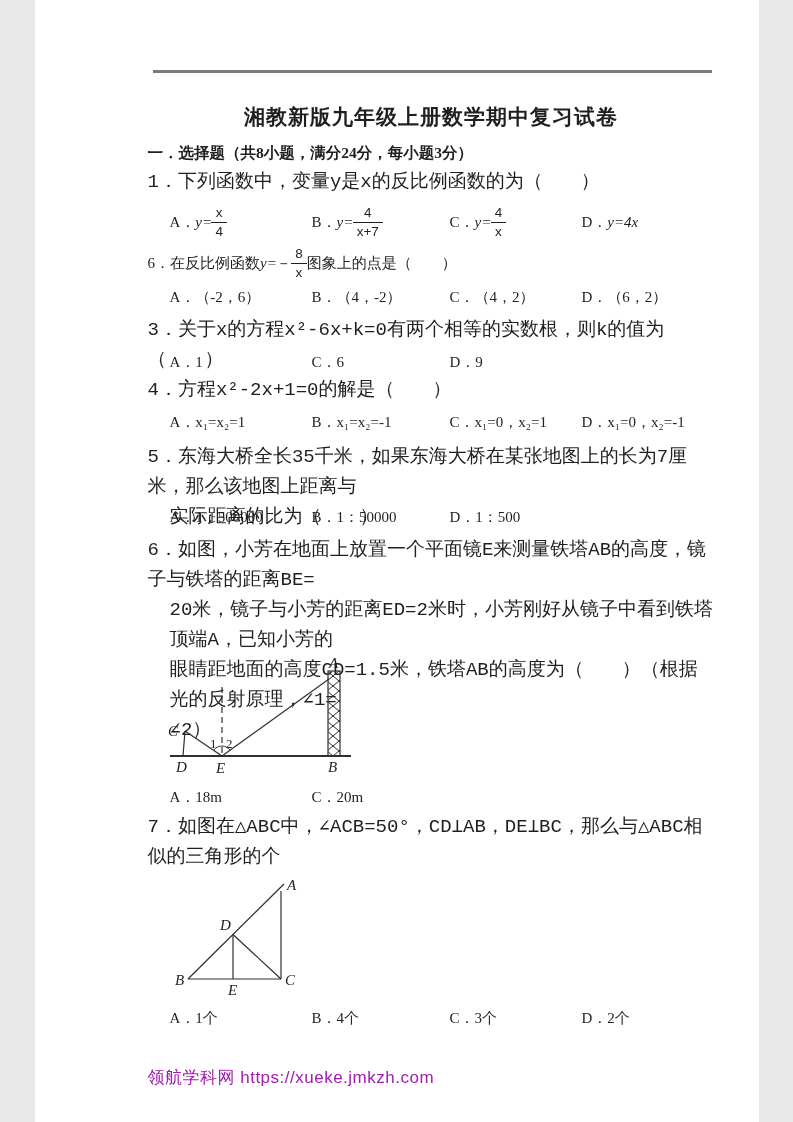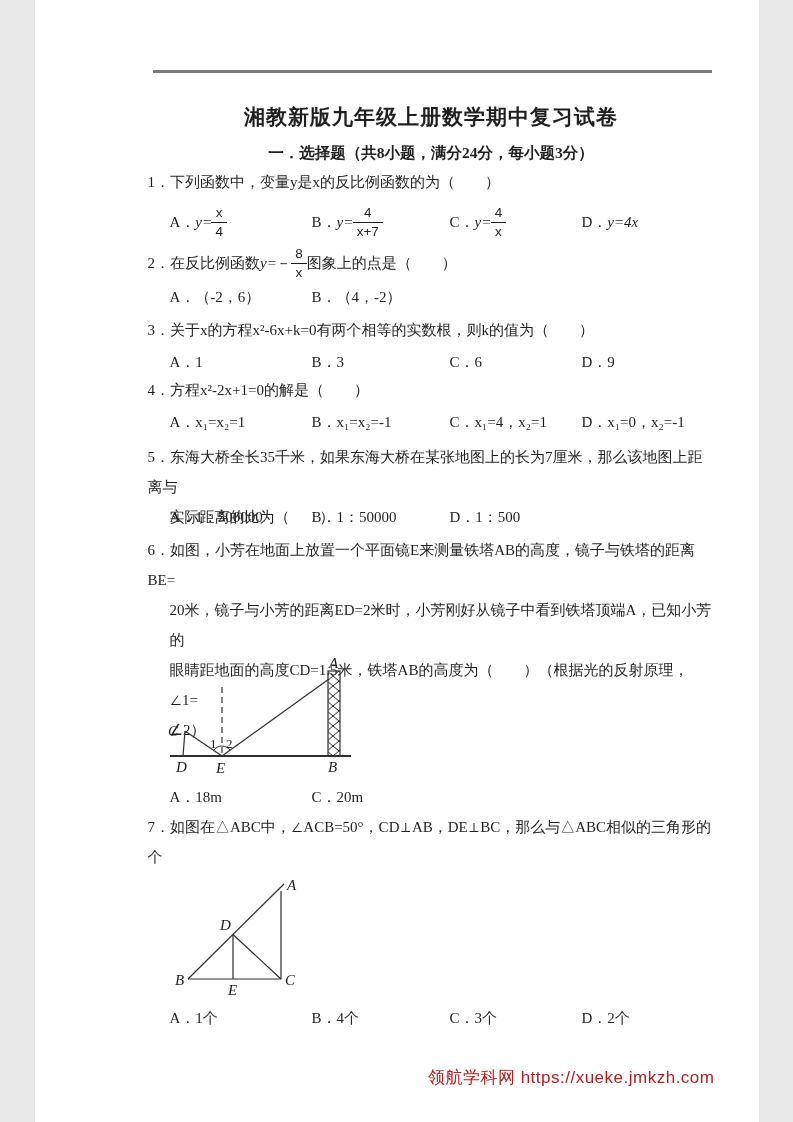--- a/index.html
+++ b/index.html
@@ -17,22 +17,22 @@
     position:absolute; left:118px; top:70px;
     width:559px; height:3px; background:#7b7b7b;
   }
   .abs { position:absolute; left:113px; width:567px; }
   .title {
     text-align:center;
     font-size:21px; font-weight:bold;
     letter-spacing:1px;
     line-height:34px;
   }
-  .heading { font-size:15.5px; font-weight:bold; line-height:30px;text-align:center; }
-  .qtext { font-size:15px; line-height:30px; }
+  .heading { font-size:15.5px; font-weight:bold; line-height:30px; }
+  .qtext { font-size:19px; line-height:30px;font-family:Liberation Mono, monospace; }
   .qtext .cont { padding-left:22px; }
   .opts {
     display:grid;
     grid-template-columns:142px 138px 132px 1fr;
     padding-left:22px;
     font-size:15px; line-height:30px;
   }
   .opts-tall { line-height:46px; }
   .cell { display:flex; align-items:center; }
   .var { font-style:italic; padding-right:1px; }
@@ -44,23 +44,23 @@
   }
   .frac .num { display:block; border-bottom:1.2px solid #1f1f1f; padding:0 4px 1px; }
   .frac .den { display:block; padding:1px 4px 0; }
   .q2row { display:flex; align-items:center; font-size:15px; height:46px; }
   .figure svg text {
     font-family:"Liberation Serif", serif;
     font-style:italic; font-size:15px; fill:#1f1f1f;
   }
   .figure svg text.ang { font-style:normal; font-size:13px; }
   .footer {
-    text-align:right;
+    text-align:left;
     font-family:"Liberation Sans", sans-serif;
-    font-size:17px; color:#b91c1c;
+    font-size:17px; color:#a21caf;
     line-height:28px; letter-spacing:0.5px;
   }
 </style>
 </head>
 <body>
 
 <div class="page">
 
   <div class="top-rule"></div>
 
@@ -97,47 +97,48 @@
           <span class="den">x</span>
         </span>
     </div>
     <div class="cell">
       <span>D．</span>
       <span class="var">y=4x</span>
     </div>
   </div>
 
   <div class="abs q2row" style="top:240px">
-    <span>2．在反比例函数</span>
+    <span>6．在反比例函数</span>
       <span class="var">y</span>
       <span>=－</span>
       <span class="frac">
         <span class="num">8</span>
         <span class="den">x</span>
       </span>
       <span>图象上的点是（　　）</span>
   </div>
   <div class="abs opts" style="top:282px">
     <div>A．（-2，6）</div>
     <div>B．（4，-2）</div>
+    <div>C．（4，2）</div>
+    <div>D．（6，2）</div>
   </div>
 
   <div class="abs qtext" style="top:315px">3．关于x的方程x²-6x+k=0有两个相等的实数根，则k的值为（　　）</div>
   <div class="abs opts" style="top:347px">
     <div>A．1</div>
-    <div>B．3</div>
     <div>C．6</div>
     <div>D．9</div>
   </div>
 
   <div class="abs qtext" style="top:375px">4．方程x²-2x+1=0的解是（　　）</div>
   <div class="abs opts" style="top:407px">
     <div>A．x₁=x₂=1</div>
     <div>B．x₁=x₂=-1</div>
-    <div>C．x₁=4，x₂=1</div>
+    <div>C．x₁=0，x₂=1</div>
     <div>D．x₁=0，x₂=-1</div>
   </div>
 
   <div class="abs qtext" style="top:442px">
     <div>5．东海大桥全长35千米，如果东海大桥在某张地图上的长为7厘米，那么该地图上距离与</div>
     <div class="cont">实际距离的比为（　　）</div>
   </div>
   <div class="abs opts" style="top:502px">
     <div>A．1：500000</div>
     <div>B．1：50000</div>

